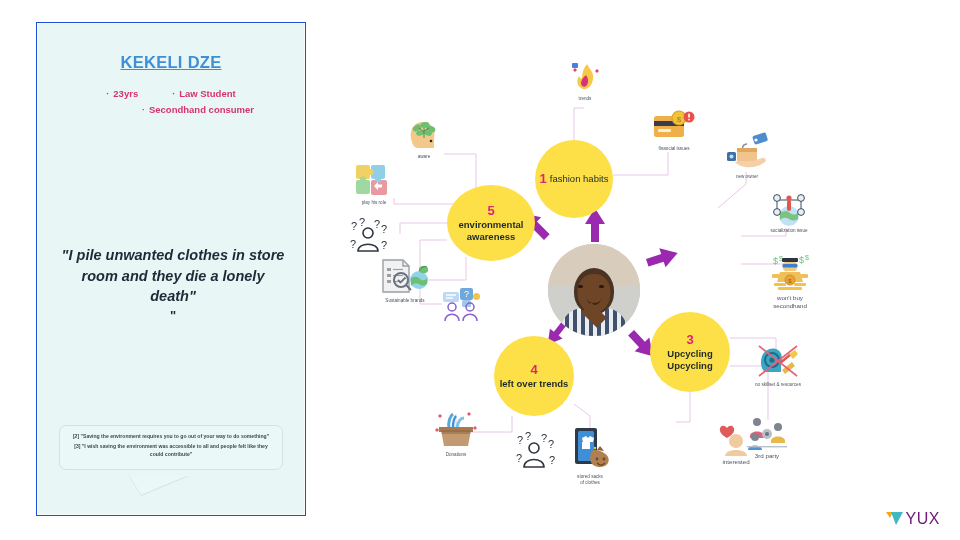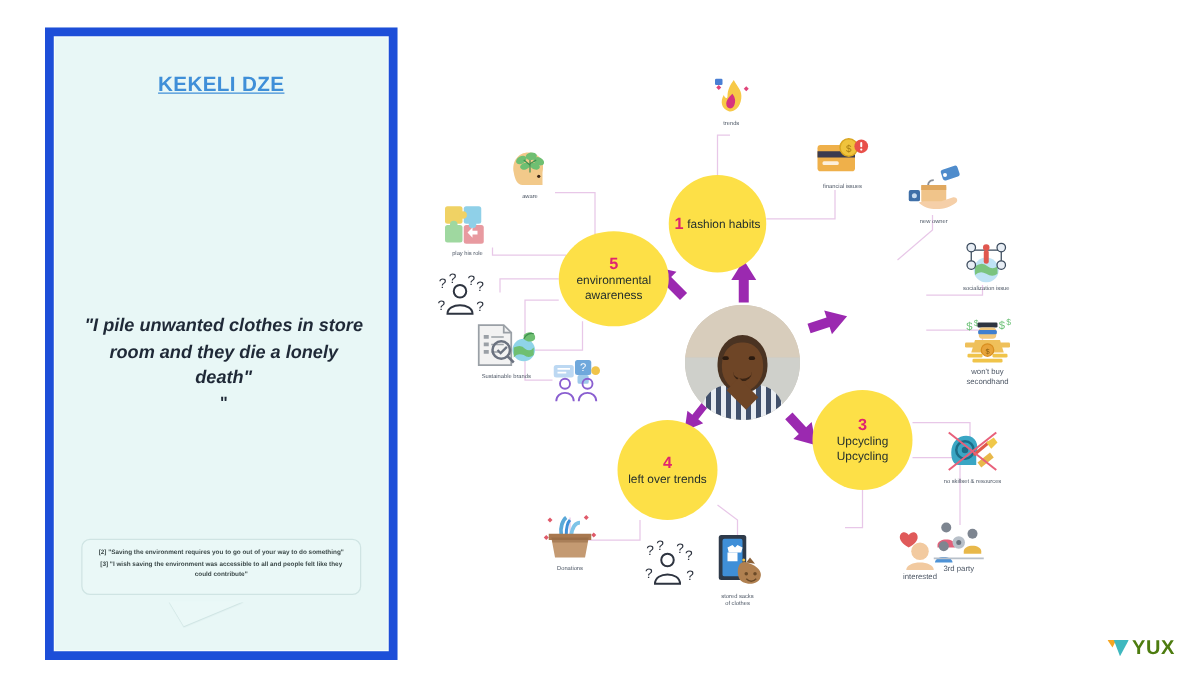--- a/index.html
+++ b/index.html
@@ -8,21 +8,21 @@
     background:#ffffff;
     font-family:"Liberation Sans", sans-serif;
     position:relative;
   }
   .slide{position:absolute;inset:0;}
 
   
   .persona-panel{
     position:absolute;left:36px;top:22px;width:268px;height:492px;
     background:#e8f7f6;
-    border:7px solid #1d4ed8;
+    border:1px solid #1d4ed8;
     box-shadow:0 0 0 1px rgba(255,255,255,.6) inset;
   }
   .persona-name{
     position:absolute;left:0;right:0;top:30px;
     text-align:center;
     font-size:16.5px;font-weight:bold;color:#3f8fd8;
     text-decoration:underline;
     letter-spacing:.3px;
   }
   .traits{
@@ -119,21 +119,21 @@
     text-align:center;color:#1e2a2b;
     font-size:9.5px;line-height:1.22;
   }
   .bubble .num{
     color:#e0256e;font-weight:bold;font-size:13px;
   }
   .bubble .inline-num{
     color:#e0256e;font-weight:bold;font-size:13px;margin-right:3px;
     vertical-align:-1px;
   }
-  .bubble .lbl{display:block;}
+  .bubble .lbl{display:block;font-weight:bold;}
   .b1{left:219px;top:128px;width:78px;height:78px;}
   .b2{left:343px;top:192px;width:82px;height:82px;}
   .b3{left:334px;top:300px;width:80px;height:80px;}
   .b4{left:178px;top:324px;width:80px;height:80px;}
   .b5{left:131px;top:173px;width:88px;height:76px;}
 
   
   .node{position:absolute;text-align:center;}
   .node .cap{
     display:block;margin-top:2px;
@@ -143,32 +143,47 @@
   .node .cap.big{font-size:6.2px;}
   .ico{display:block;margin:0 auto;}
 
   
   .logo{
     position:absolute;right:20px;bottom:12px;
     display:flex;align-items:center;gap:3px;
   }
   .logo .mark{width:17px;height:14px;display:block;}
   .logo .word{
-    font-size:16px;font-weight:bold;color:#4d7c0f;letter-spacing:.5px;
+    font-size:16px;font-weight:normal;color:#701a75;letter-spacing:.5px;
   }
 </style>
 </head>
 <body>
 
 <div class="slide">
 
   <div class="persona-panel">
 
     <div class="persona-name">KEKELI DZE</div>
 
+    <div class="traits">
+      <div class="trait-row">
+        <span class="trait">
+          <span class="bullet">·</span><span>23yrs</span>
+        </span>
+        <span class="trait">
+          <span class="bullet">·</span><span>Law Student</span>
+        </span>
+      </div>
+      <div class="trait-row indent">
+        <span class="trait">
+          <span class="bullet">·</span><span>Secondhand consumer</span>
+        </span>
+      </div>
+    </div>
 
     <div class="quote">
       <span>"I pile unwanted clothes in store room and they die a lonely death"</span>
       <span class="tail">"</span>
     </div>
 
     <div class="callout">
       <p>[2] "Saving the environment requires you to go out of your way to do something"</p>
       <p>[3] "I wish saving the environment was accessible to all and people felt like they could contribute"</p>
     </div>

